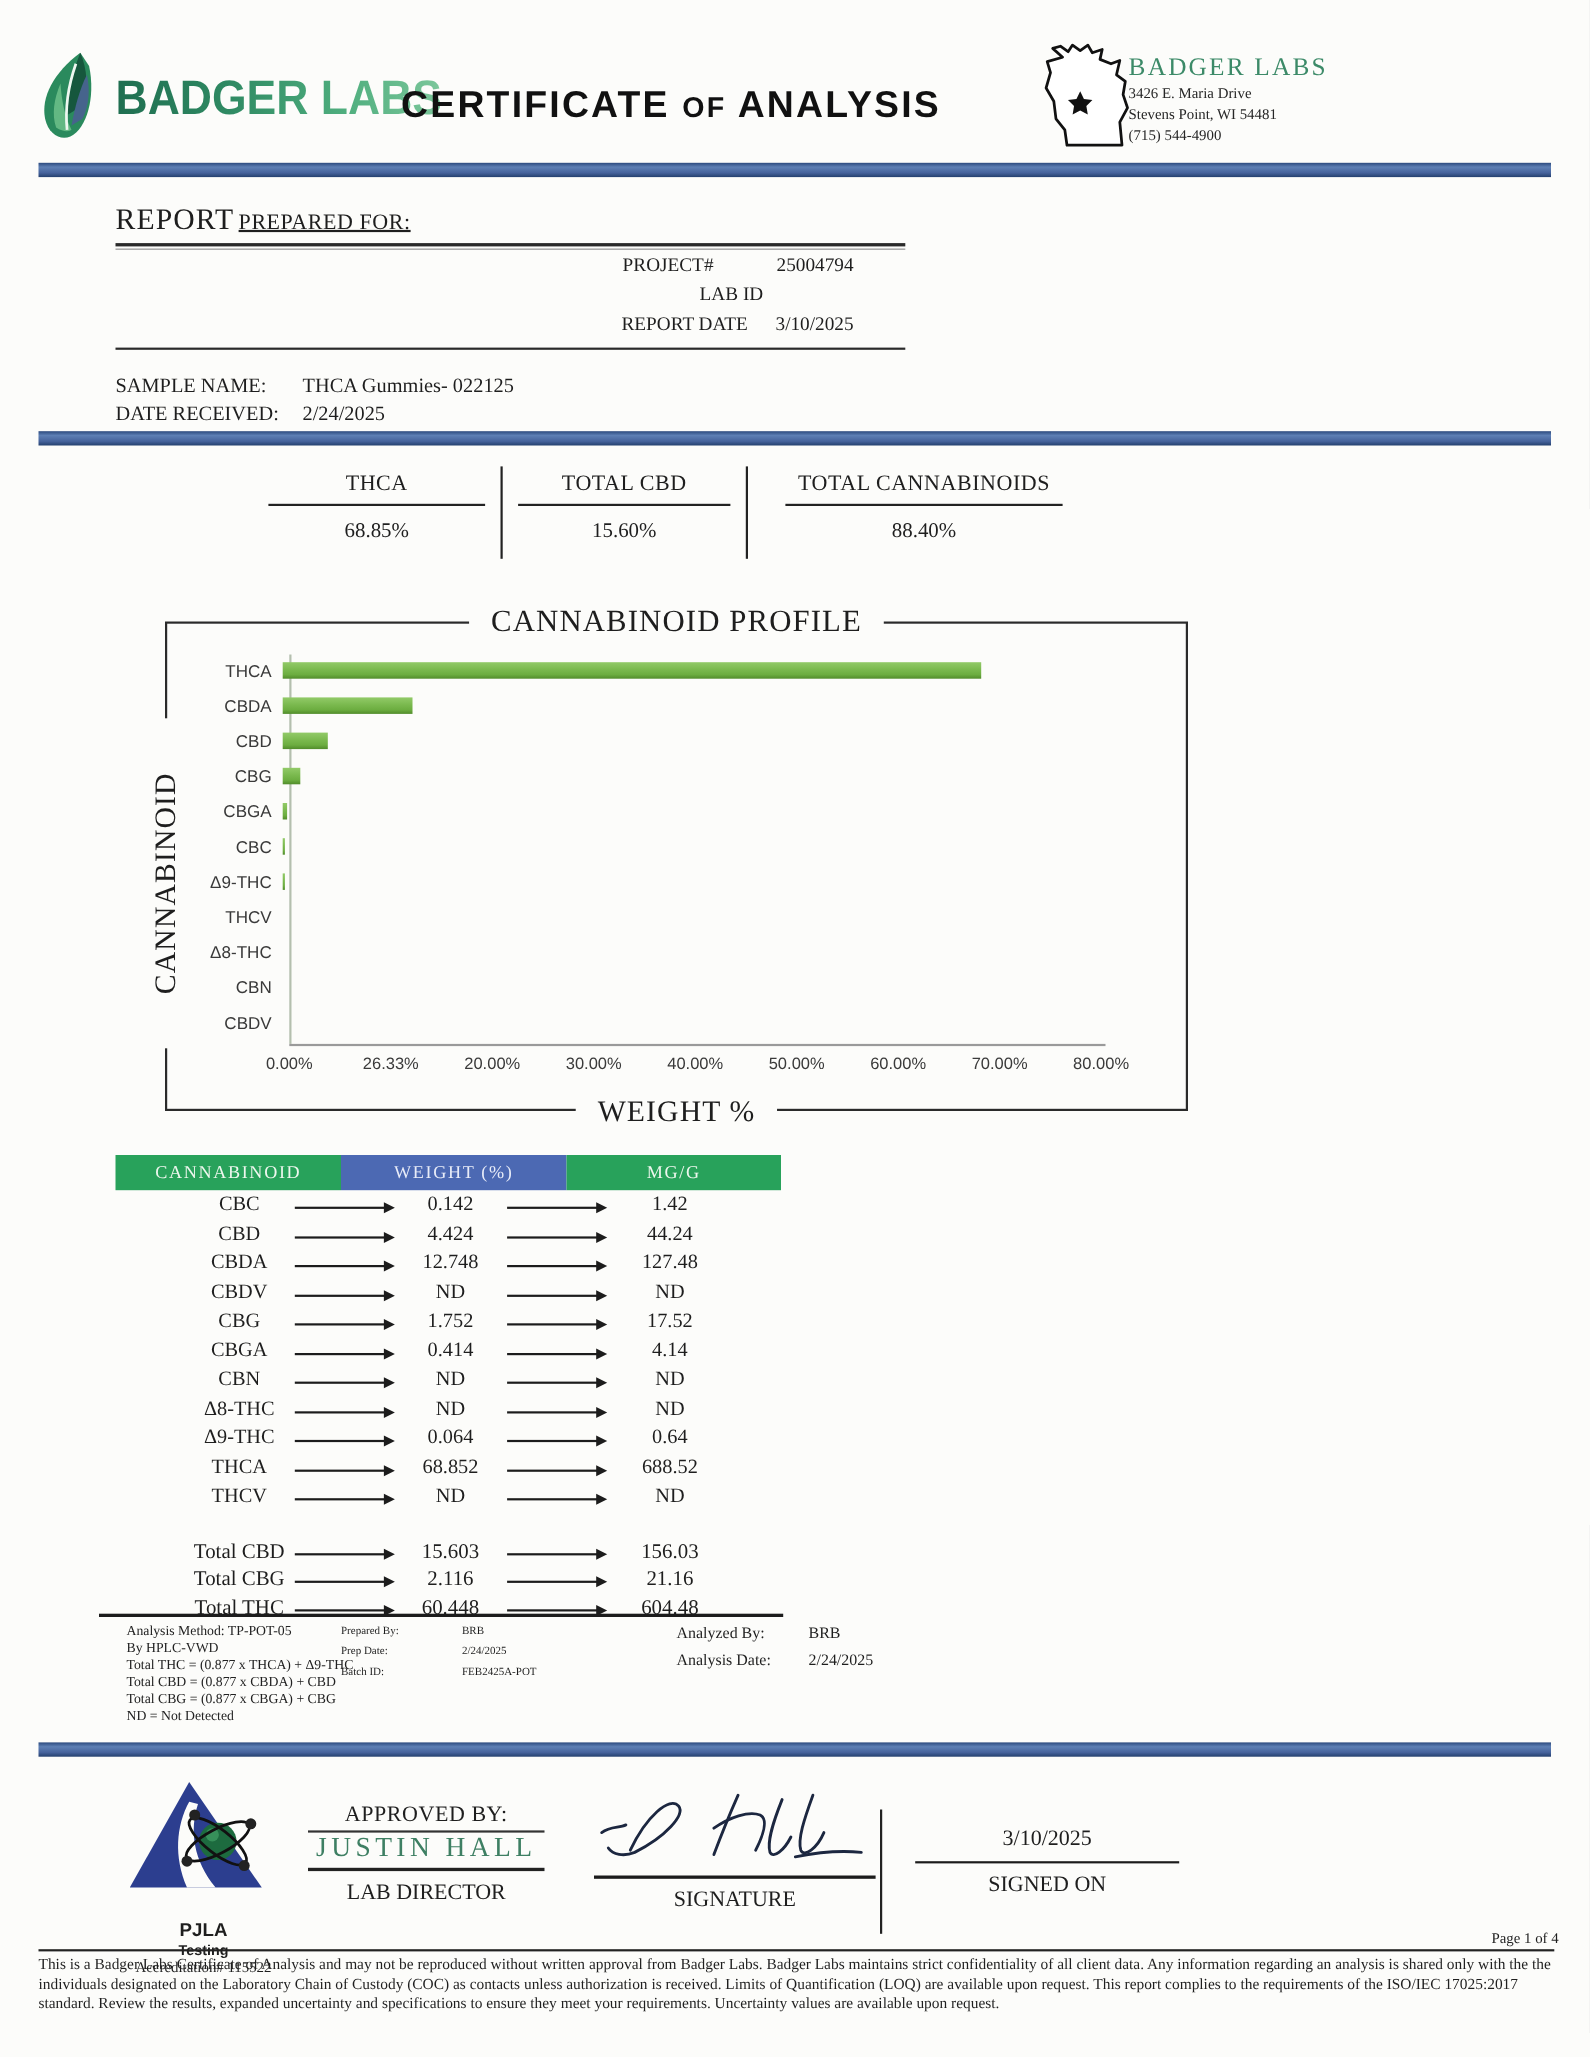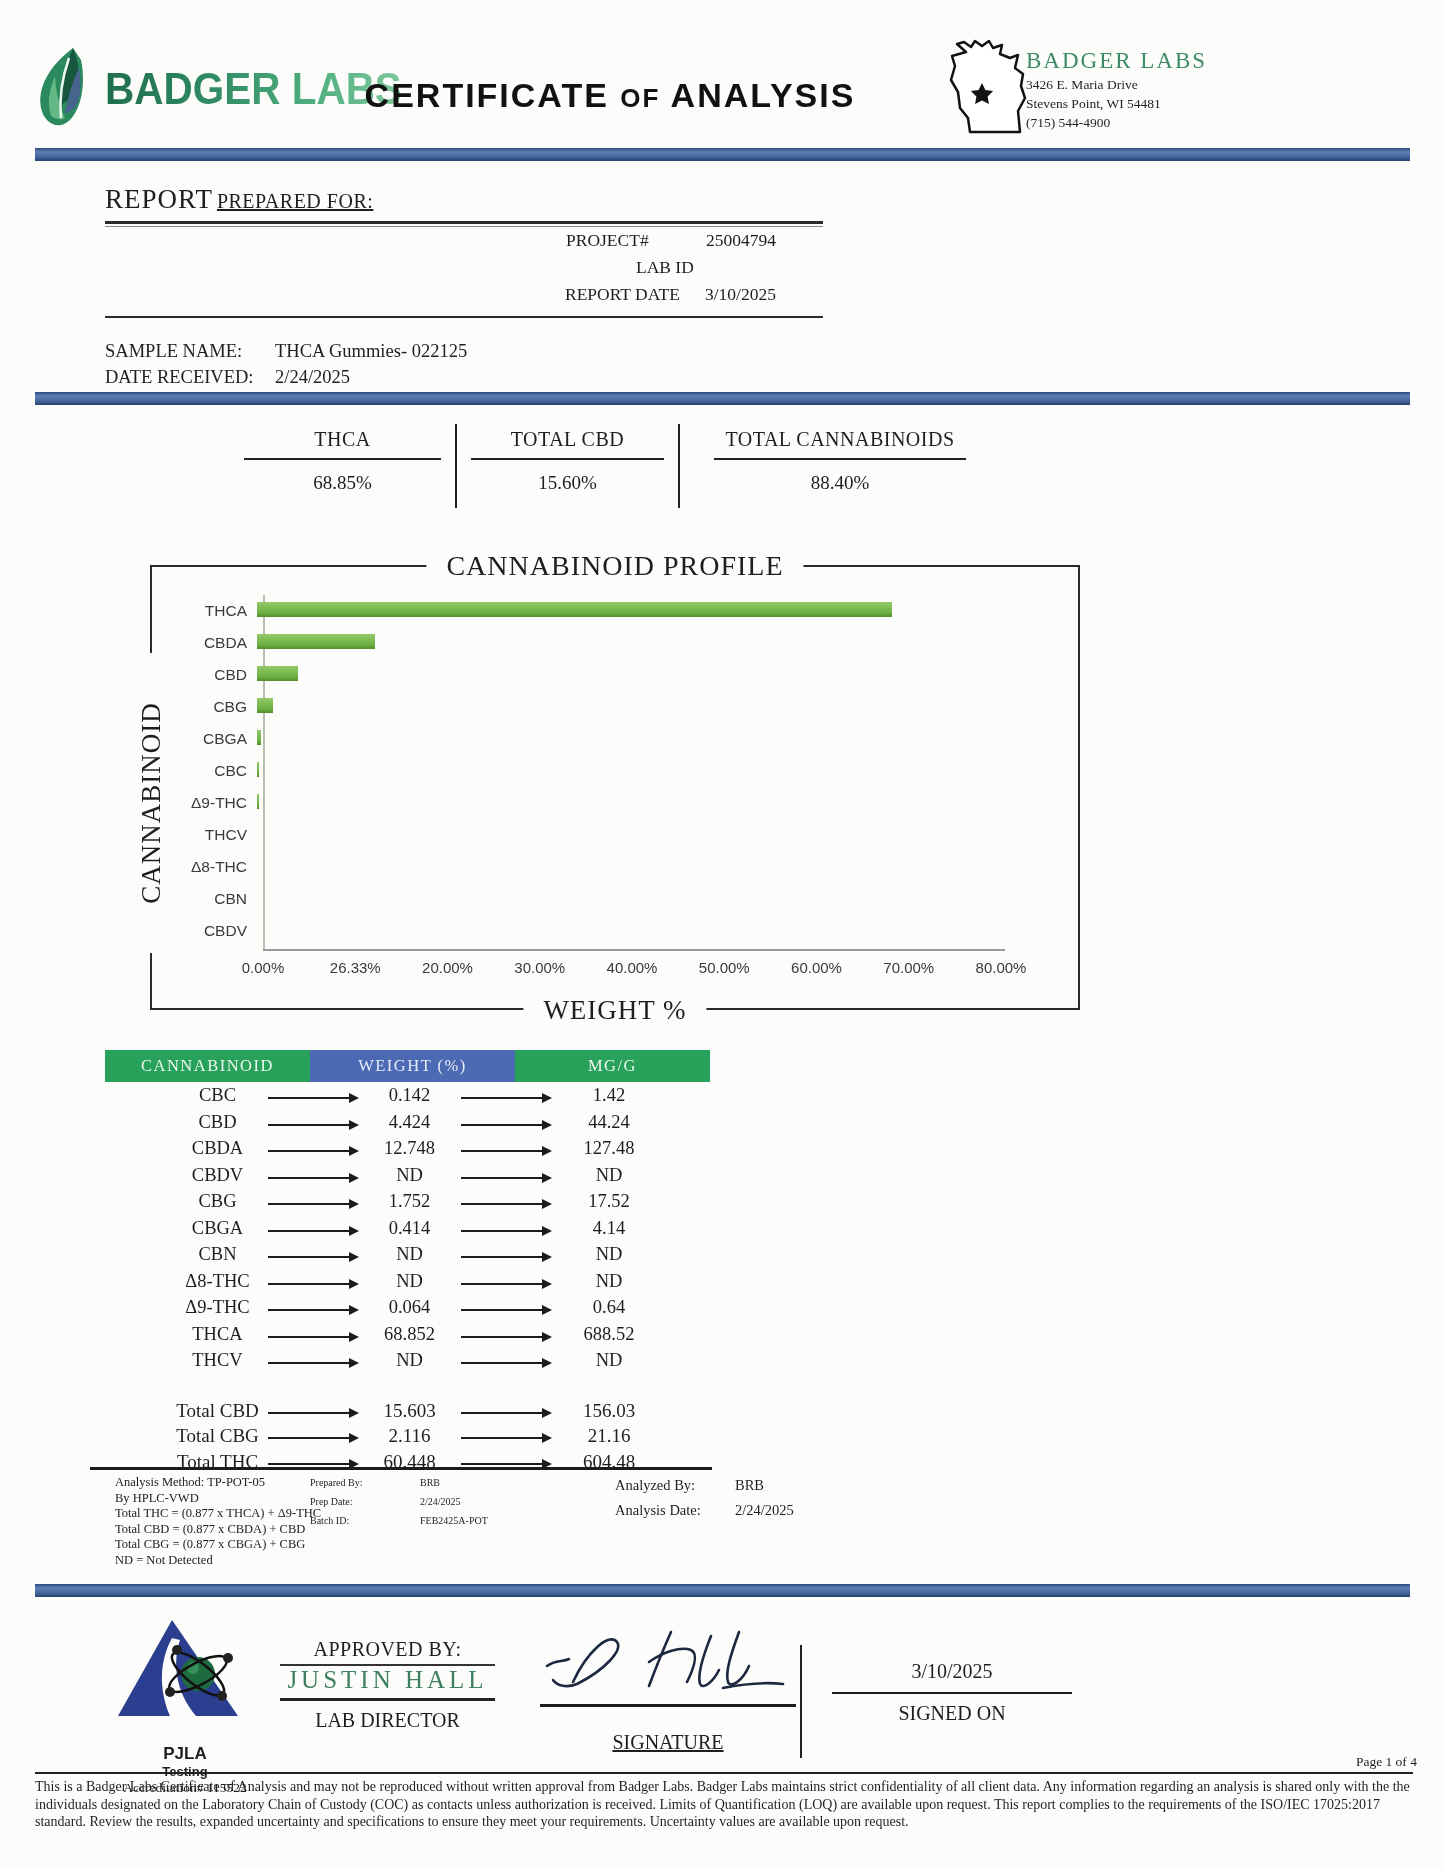--- a/index.html
+++ b/index.html
@@ -95,21 +95,21 @@
   .pjla { position:absolute; left:100px; top:1616px; width:170px; text-align:center; }
   .pjla .pjla-name { font-family:"Liberation Sans", sans-serif; font-weight:bold; font-size:17px; margin-top:2px; }
   .pjla .pjla-sub { font-family:"Liberation Sans", sans-serif; font-weight:bold; font-size:13px; }
   .pjla .pjla-acc { font-size:13.5px; margin-top:1px; }
   .approved { position:absolute; left:280px; top:1638px; width:215px; text-align:center; }
   .approved .ap-label { font-size:20px; letter-spacing:.5px; padding-bottom:3px; border-bottom:2.5px solid #333; }
   .approved .ap-name { font-size:25px; letter-spacing:4px; color:#3e7f63; padding:0 0 4px; border-bottom:3px solid #222; }
   .approved .ap-title { font-size:20px; padding-top:8px; }
   .sig-block { position:absolute; left:540px; top:1622px; width:256px; text-align:center; }
   .sig-line { height:3px; background:#1c1c1c; margin-top:2px; }
-  .sig-label { font-size:20px; padding-top:24px;text-decoration:underline; }
+  .sig-label { font-size:20px; padding-top:8px; }
   .v-divider { position:absolute; left:800px; top:1645px; width:2px; height:113px; background:#222; }
   .signed-block { position:absolute; left:832px; top:1660px; width:240px; text-align:center; }
   .signed-date { font-size:20px; padding-bottom:9px; border-bottom:2.5px solid #1c1c1c; }
   .signed-label { font-size:20px; padding-top:8px; }
   .page-label { position:absolute; right:28px; top:1754px; font-size:13.5px; }
   .disclaimer { position:absolute; left:35px; top:1772px; width:1378px; border-top:2.5px solid #222;
     padding-top:4px; font-size:14px; line-height:17.5px; color:#1f1f1f; }
 </style>
 </head>
 <body>

